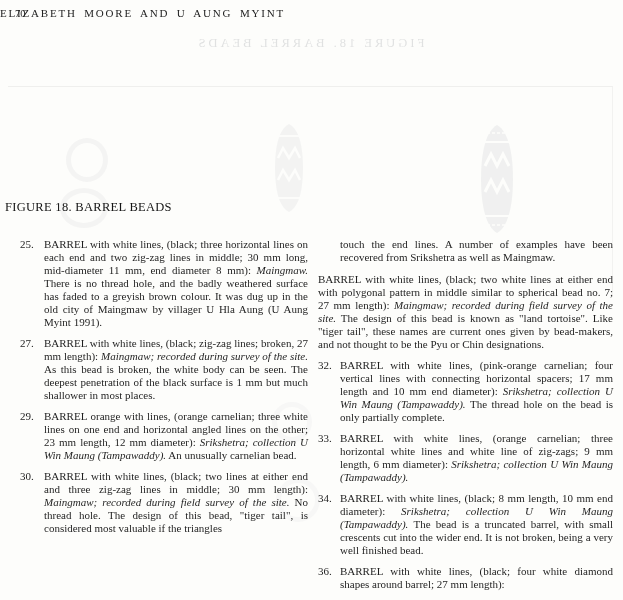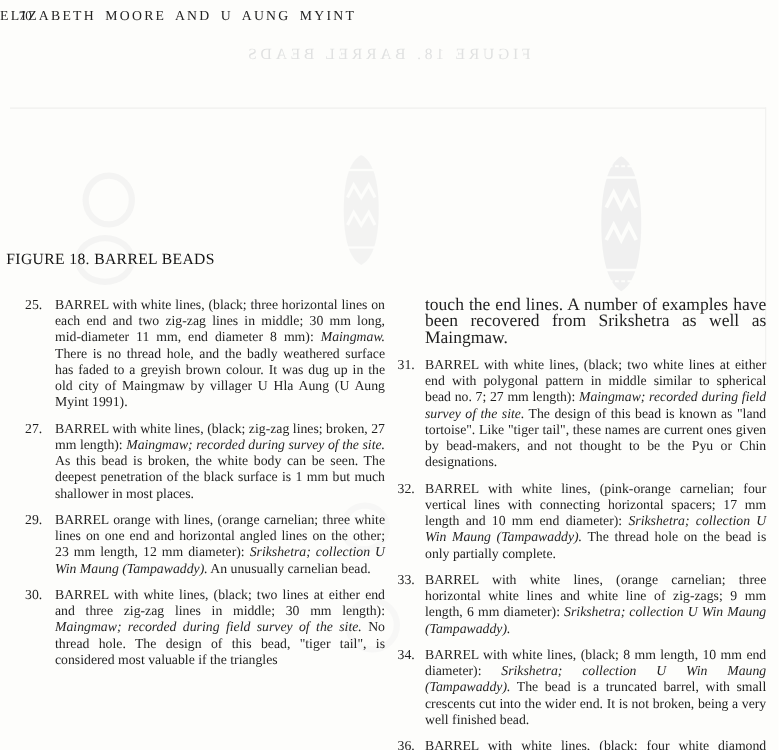--- a/index.html
+++ b/index.html
@@ -36,21 +36,21 @@
   }
   
   .col { position:absolute; top:238px; margin:0; padding:0; list-style:none; }
   .col-left  { left:20px;  width:288px; }
   .col-right { left:318px; width:295px; }
   .entry { display:flex; margin:0 0 8px 0; font-size:11px; line-height:13px; }
   .num { flex:0 0 24px; }
   .col-right .num { flex:0 0 22px; }
   .etext { flex:1; text-align:justify; }
   .cont {
-    margin:0 0 9px 22px; font-size:14px; line-height:13px; text-align:justify;
+    margin:0 0 9px 22px; font-size:11px; line-height:13px; text-align:justify;
   }
   i { font-style:italic; }
 </style>
 </head>
 <body>
 
 <div class="page">
 
   <span class="pagenum">70</span>
   <div class="runhead">ELIZABETH MOORE AND U AUNG MYINT</div>
@@ -99,21 +99,20 @@
       <li class="entry">
         <span class="num">30.</span>
         <span class="etext"><span>BARREL with white lines, (black; two lines at either end and three zig-zag lines in middle; 30 mm length): </span><i>Maingmaw; recorded during field survey of the site.</i><span> No thread hole. The design of this bead, "tiger tail", is considered most valuable if the triangles</span></span>
       </li>
     </ol>
 
   <div class="col col-right">
     <p class="cont">touch the end lines. A number of examples have been recovered from Srikshetra as well as Maingmaw.</p>
     <ol id="col-right" style="margin:0; padding:0; list-style:none;">
         <li class="entry">
-          <span class="num">31.</span>
           <span class="etext"><span>BARREL with white lines, (black; two white lines at either end with polygonal pattern in middle similar to spherical bead no. 7; 27 mm length): </span><i>Maingmaw; recorded during field survey of the site.</i><span> The design of this bead is known as "land tortoise". Like "tiger tail", these names are current ones given by bead-makers, and not thought to be the Pyu or Chin designations.</span></span>
         </li>
         <li class="entry">
           <span class="num">32.</span>
           <span class="etext"><span>BARREL with white lines, (pink-orange carnelian; four vertical lines with connecting horizontal spacers; 17 mm length and 10 mm end diameter): </span><i>Srikshetra; collection U Win Maung (Tampawaddy).</i><span> The thread hole on the bead is only partially complete.</span></span>
         </li>
         <li class="entry">
           <span class="num">33.</span>
           <span class="etext"><span>BARREL with white lines, (orange carnelian; three horizontal white lines and white line of zig-zags; 9 mm length, 6 mm diameter): </span><i>Srikshetra; collection U Win Maung (Tampawaddy).</i></span>
         </li>

